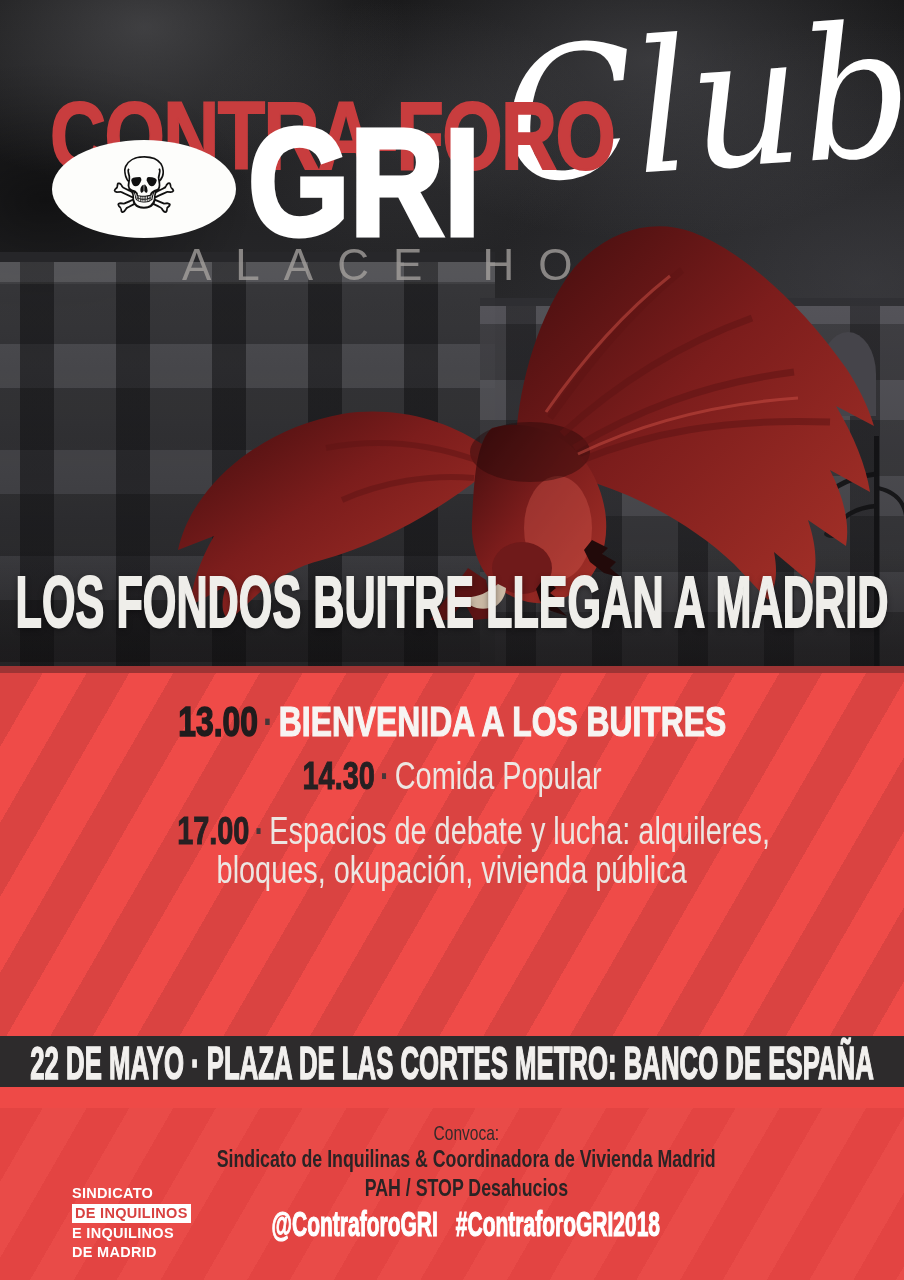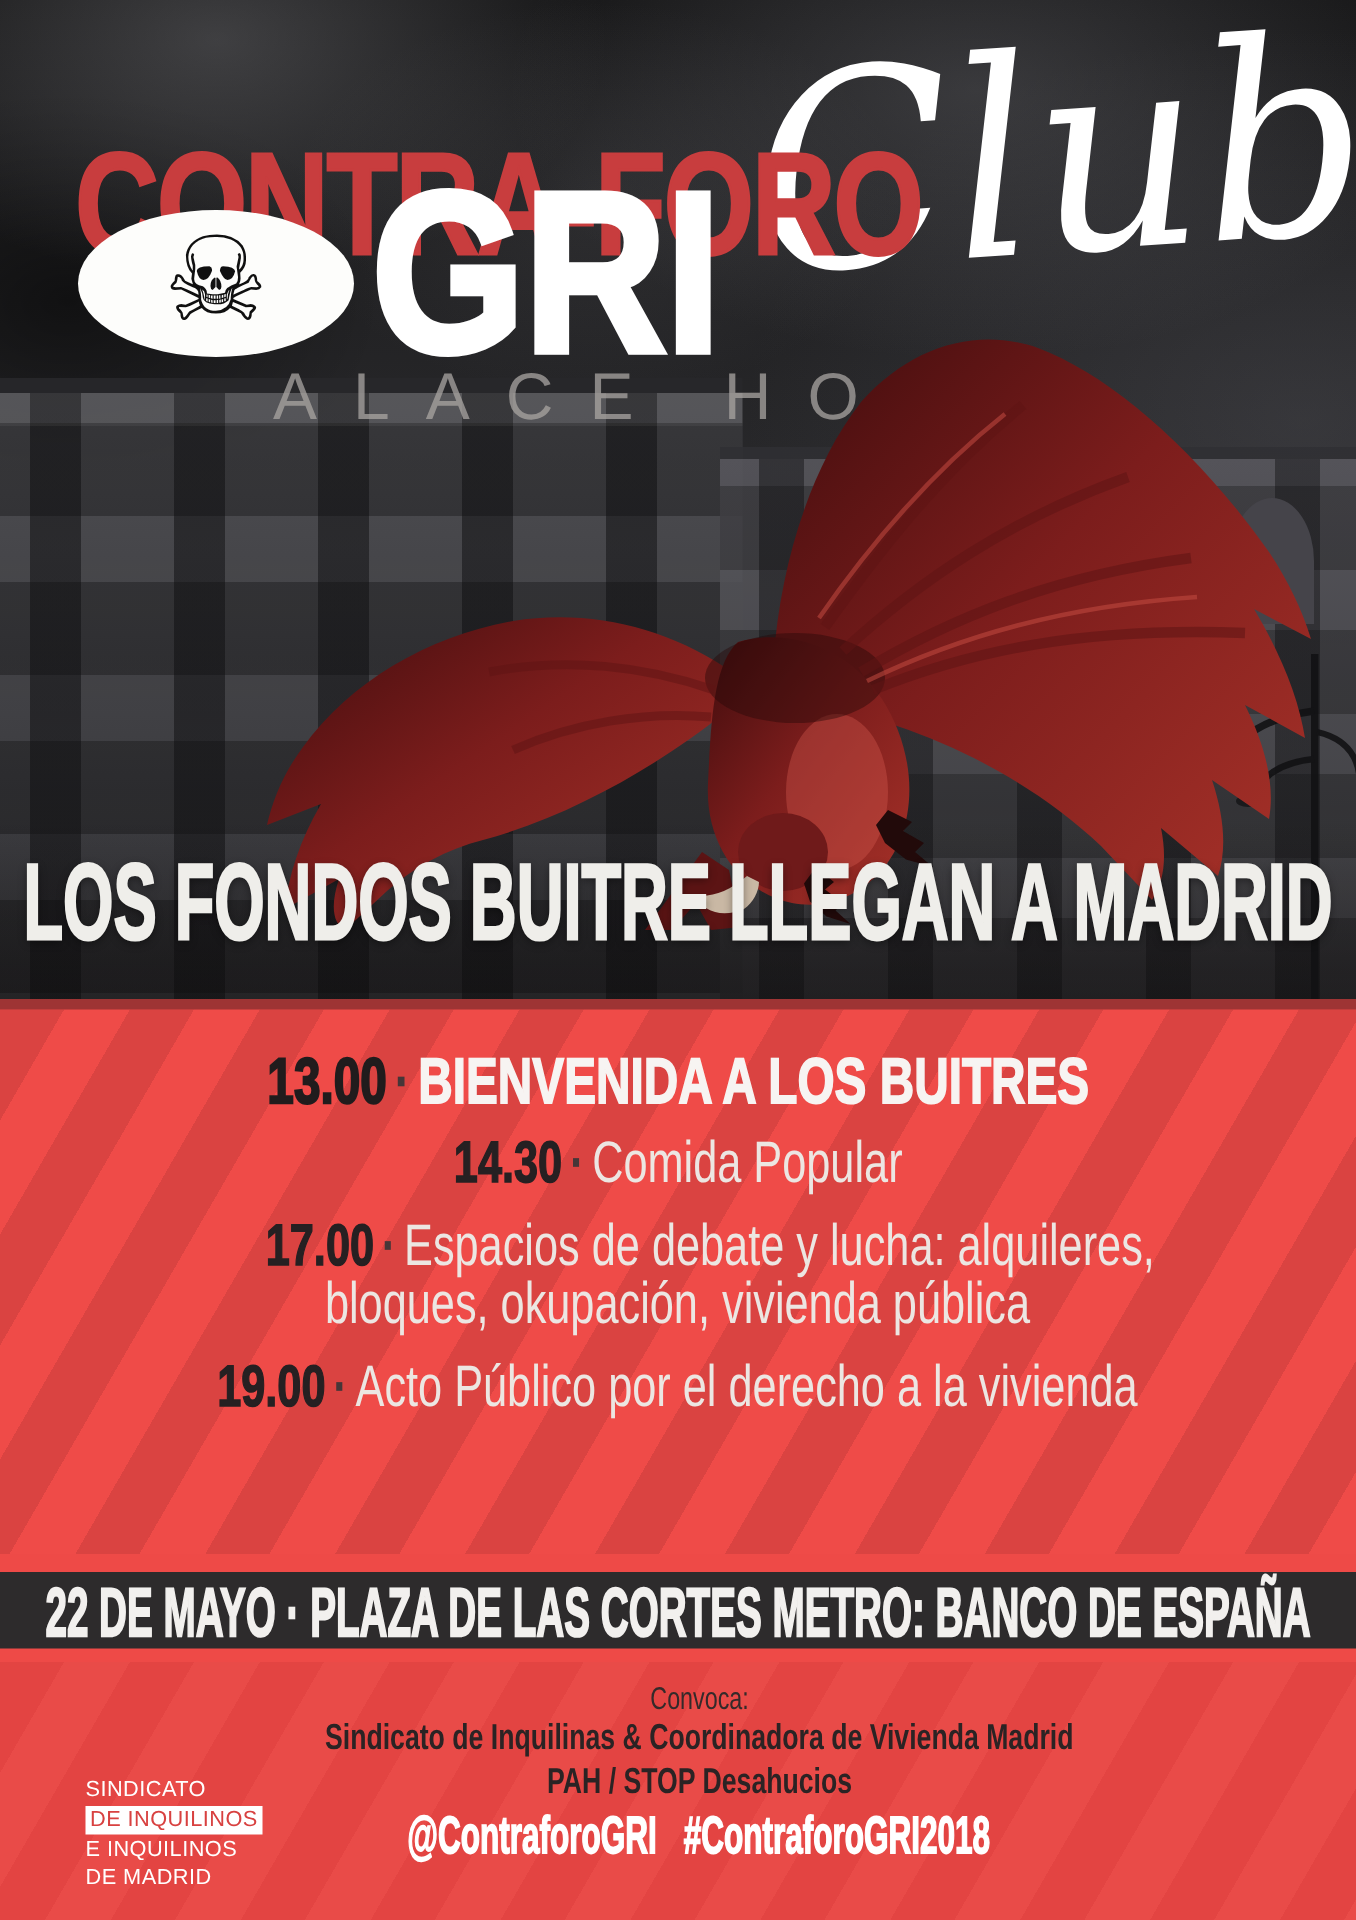--- a/index.html
+++ b/index.html
@@ -84,21 +84,21 @@
   .sq{display:inline-block;white-space:nowrap;transform:scaleX(.74);}
   .srow{font-size:39px;}
   .srow .time{font-weight:700;color:#262022;-webkit-text-stroke:1px #262022;}
   .srow .sep{font-weight:700;color:#463638;padding:0 7px;}
   .srow .txt{font-weight:400;color:#ece6e2;}
   .srow.em{font-size:43px;margin-bottom:8px;}
   .srow.em .time{-webkit-text-stroke:1.6px #211c1d;color:#211c1d;}
   .srow.em .txt{font-weight:700;color:#f7f4f2;-webkit-text-stroke:1.2px #f7f4f2;}
   .srow.cont{margin-top:-6px;}
   
-  .vband{position:absolute;left:0;top:1036px;width:904px;height:51px;background:#2d2b2c;margin-top:12px;}
+  .vband{position:absolute;left:0;top:1036px;width:904px;height:51px;background:#2d2b2c;}
   .vtext{
     position:absolute;left:50%;top:50%;white-space:nowrap;line-height:1;
     font-size:46px;font-weight:700;color:#f2f0ee;-webkit-text-stroke:1.5px #f2f0ee;
     transform:translate(-50%,-48%) scaleX(.56);
   }
   
   .footer{
     position:absolute;left:0;top:1108px;width:904px;height:172px;
     background:repeating-linear-gradient(120deg,#e34442 0 37px,#e94b48 37px 75px);
     padding-left:28px;
@@ -107,21 +107,21 @@
   .fcol .row{display:block;}
   .fsq{display:inline-block;white-space:nowrap;transform:scaleX(.74);}
   .convoca{font-size:21px;color:#342a2a;font-weight:500;}
   .forg{font-size:24px;font-weight:700;color:#2b2324;}
   .fdin-label{font-size:21px;color:#342a2a;font-weight:500;}
   .fdin-val{font-size:22px;font-weight:700;color:#241d1e;margin-left:12px;}
   .handles{margin-top:0;font-size:35px;font-weight:700;color:#fff;}
   .handles .fsq{transform:scaleX(.6);-webkit-text-stroke:1.2px #fff;}
   .handles .h2{margin-left:30px;}
   .sind{
-    position:absolute;left:57px;top:76px;font-size:14.5px;font-weight:400;color:#fff;
+    position:absolute;left:72px;top:76px;font-size:14.5px;font-weight:700;color:#fff;
     line-height:1.3;letter-spacing:.3px;white-space:nowrap;
   }
   .sind .boxed{display:inline-block;background:#fff;color:#d84140;padding:0 3px;margin:1px 0;}
   .coord{position:absolute;right:58px;top:66px;width:130px;text-align:center;color:#fff;line-height:1.25;}
   .coord .c1,.coord .c2{font-size:11.5px;letter-spacing:.6px;font-weight:500;}
   .coord .c3{font-size:20px;font-weight:700;letter-spacing:1.6px;margin-top:1px;}
 </style>
 </head>
 <body>
 
@@ -202,23 +202,20 @@
     </div>
     <div class="srow">
       <span class="sq"><span class="time">14.30</span><span class="sep">·</span><span class="txt">Comida Popular</span></span>
     </div>
     <div class="srow" style="margin-bottom:0;margin-left:44px;">
       <span class="sq"><span class="time">17.00</span><span class="sep">·</span><span class="txt">Espacios de debate y lucha: alquileres,</span></span>
     </div>
     <div class="srow cont">
       <span class="sq"><span class="txt">bloques, okupación, vivienda pública</span></span>
     </div>
-    <div class="srow">
-      <span class="sq"><span class="time">19.00</span><span class="sep">·</span><span class="txt">Acto Público por el derecho a la vivienda</span></span>
-    </div>
   </section>
 
   <section class="vband">
     <div class="vtext">22 DE MAYO · PLAZA DE LAS CORTES METRO: BANCO DE ESPAÑA</div>
   </section>
 
   <section class="footer">
     <div class="fcol">
       <span class="row"><span class="fsq convoca">Convoca:</span></span>
       <span class="row"><span class="fsq forg">Sindicato de Inquilinas &amp; Coordinadora de  Vivienda Madrid</span></span>

